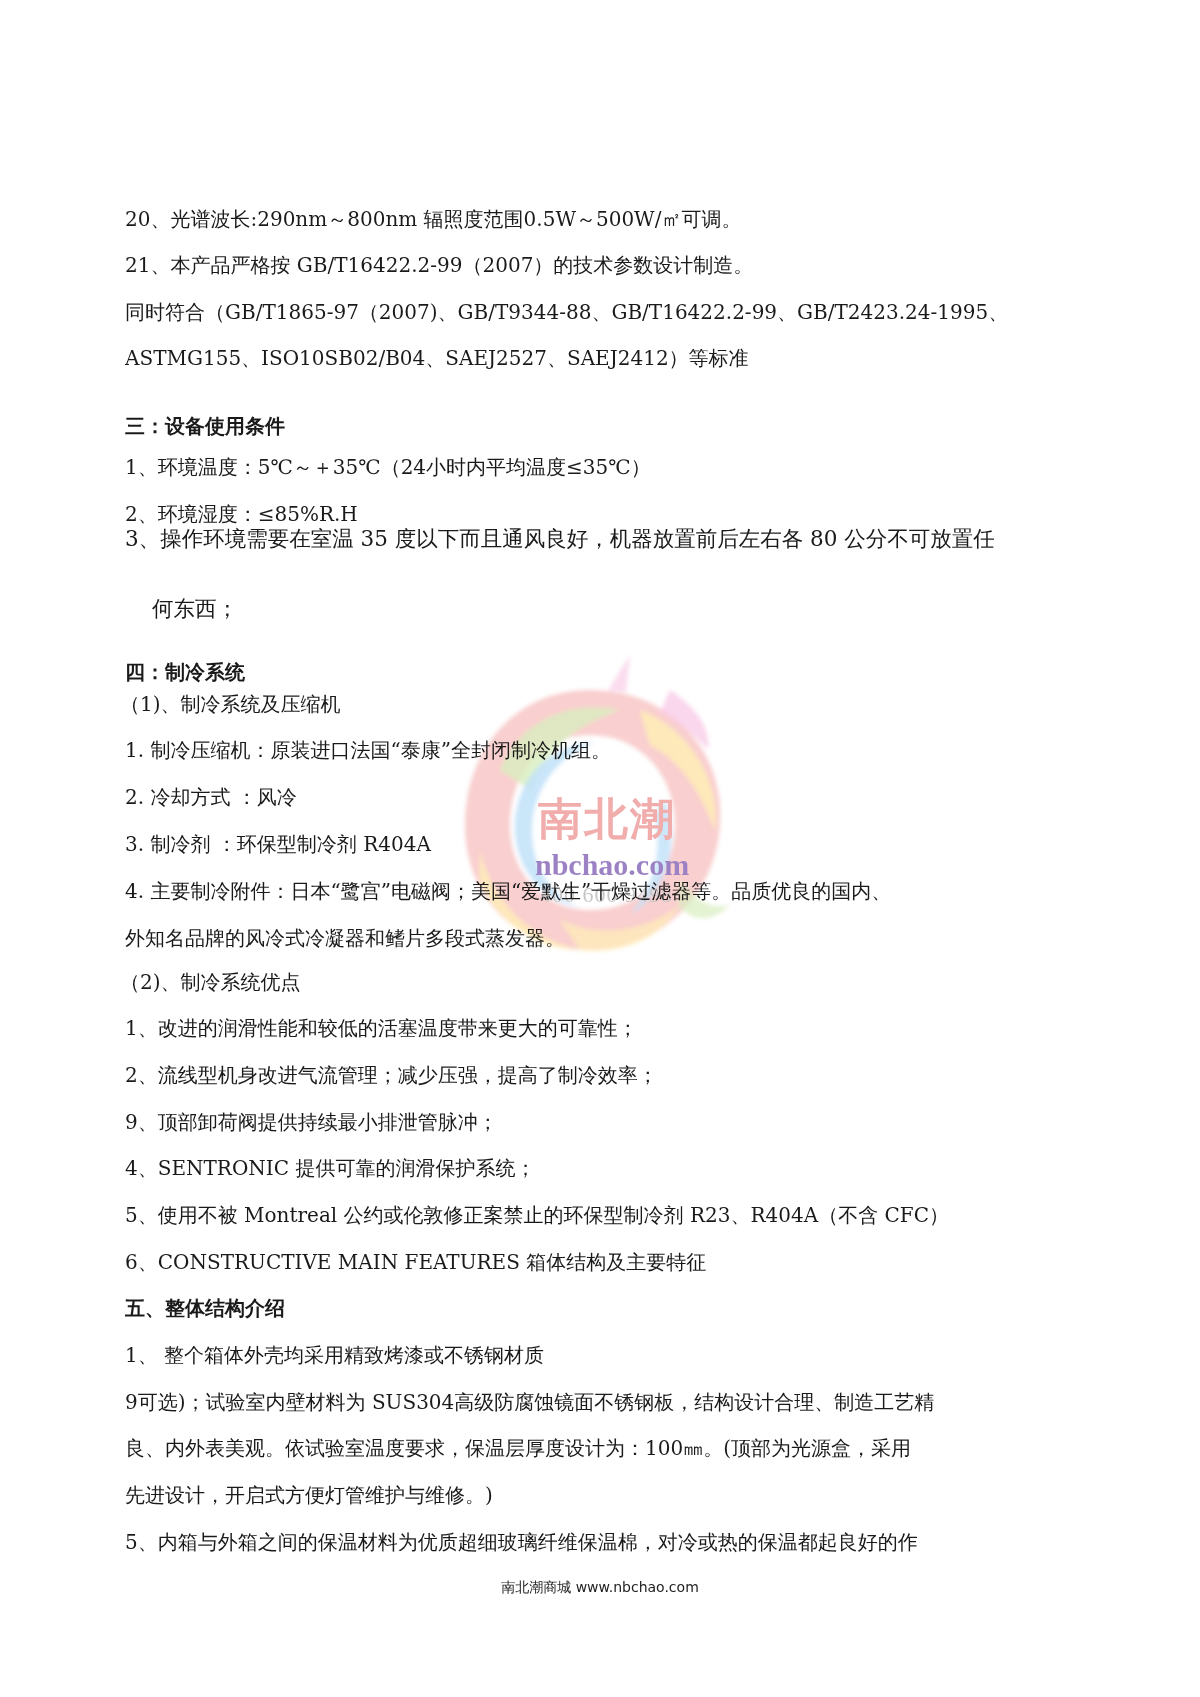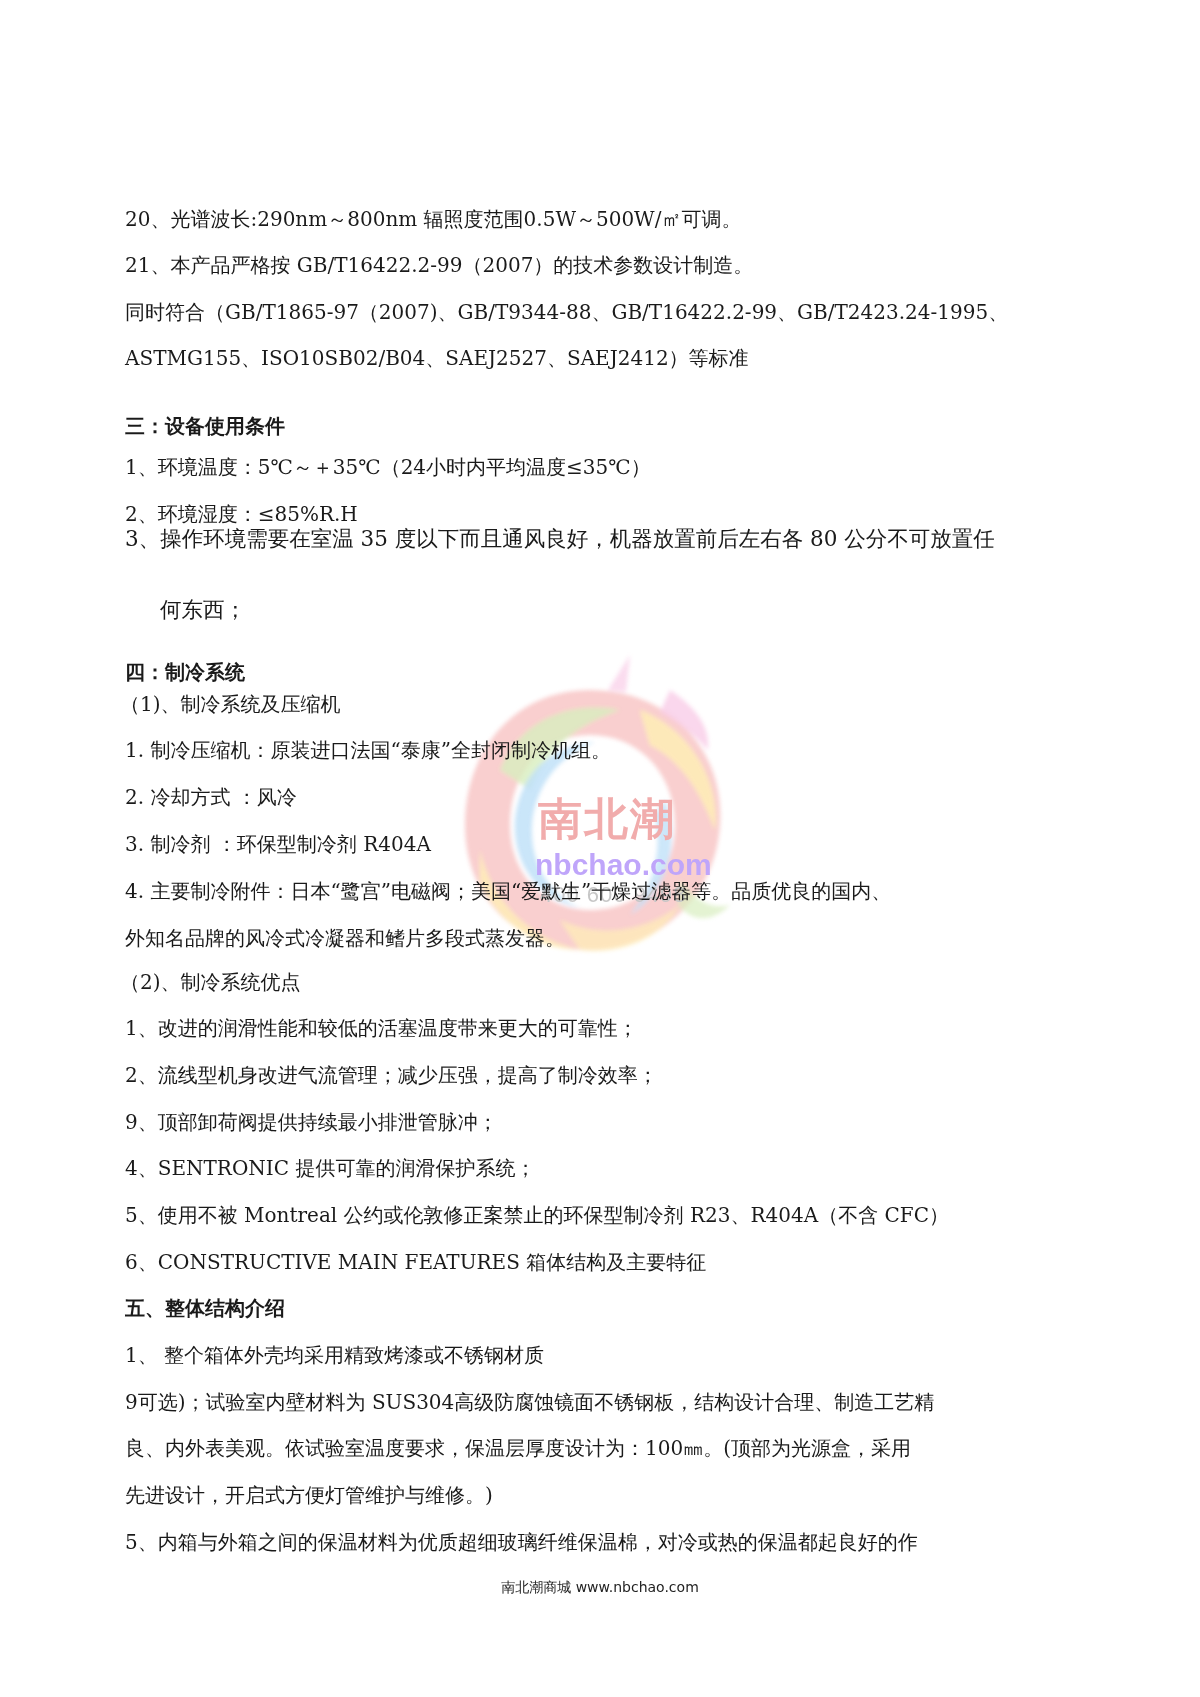--- a/index.html
+++ b/index.html
@@ -31,21 +31,21 @@
       margin-top: 48px;
     }
     .heading {
       font-family: "DejaVu Sans", "Liberation Sans", sans-serif;
       font-weight: bold;
       font-size: 20px;
     }
     .big {
       font-size: 21.5px;
     }
-    .indent { left: 160px; }
+    .indent { left: 152px; font-family: Liberation Mono, monospace; }
     .sub { left: 120px; }
     .footer {
       position: absolute;
       left: 0; width: 1200px;
       top: 1579px;
       text-align: center;
       font-family: "DejaVu Sans", "Liberation Sans", sans-serif;
       font-size: 14px;
       color: #222;
     }
@@ -53,26 +53,26 @@
       position: absolute;
       left: 440px;
       top: 650px;
       width: 300px;
       height: 330px;
       pointer-events: none;
       opacity: 0.55;
     }
     .wm-text {
       position: absolute;
-      font-family: Liberation Sans, sans-serif;
+      font-family: Liberation Serif, serif;
       white-space: nowrap;
       color: #9a9a9a;
     }
     .wm-cn { left: 98px; top: 140px; font-size: 44px; font-weight: bold; color: #e66a6a; letter-spacing: 2px; }
-    .wm-url { left: 95px; top: 198px; font-size: 30px; font-weight: bold; color: #8b5cf6; text-align: right; }
+    .wm-url { left: 95px; top: 198px; font-size: 30px; font-weight: bold; color: #4c1d95; text-align: right; }
     .wm-phone { left: 100px; top: 232px; font-size: 22px; color: #999; letter-spacing: 1px; text-align: right; }
     .content { position: relative; z-index: 2; }
   </style>
 </head>
 <body>
 
 <div class="page">
 
   <div class="watermark">
     <svg width="300" height="330" viewBox="0 0 300 330">

